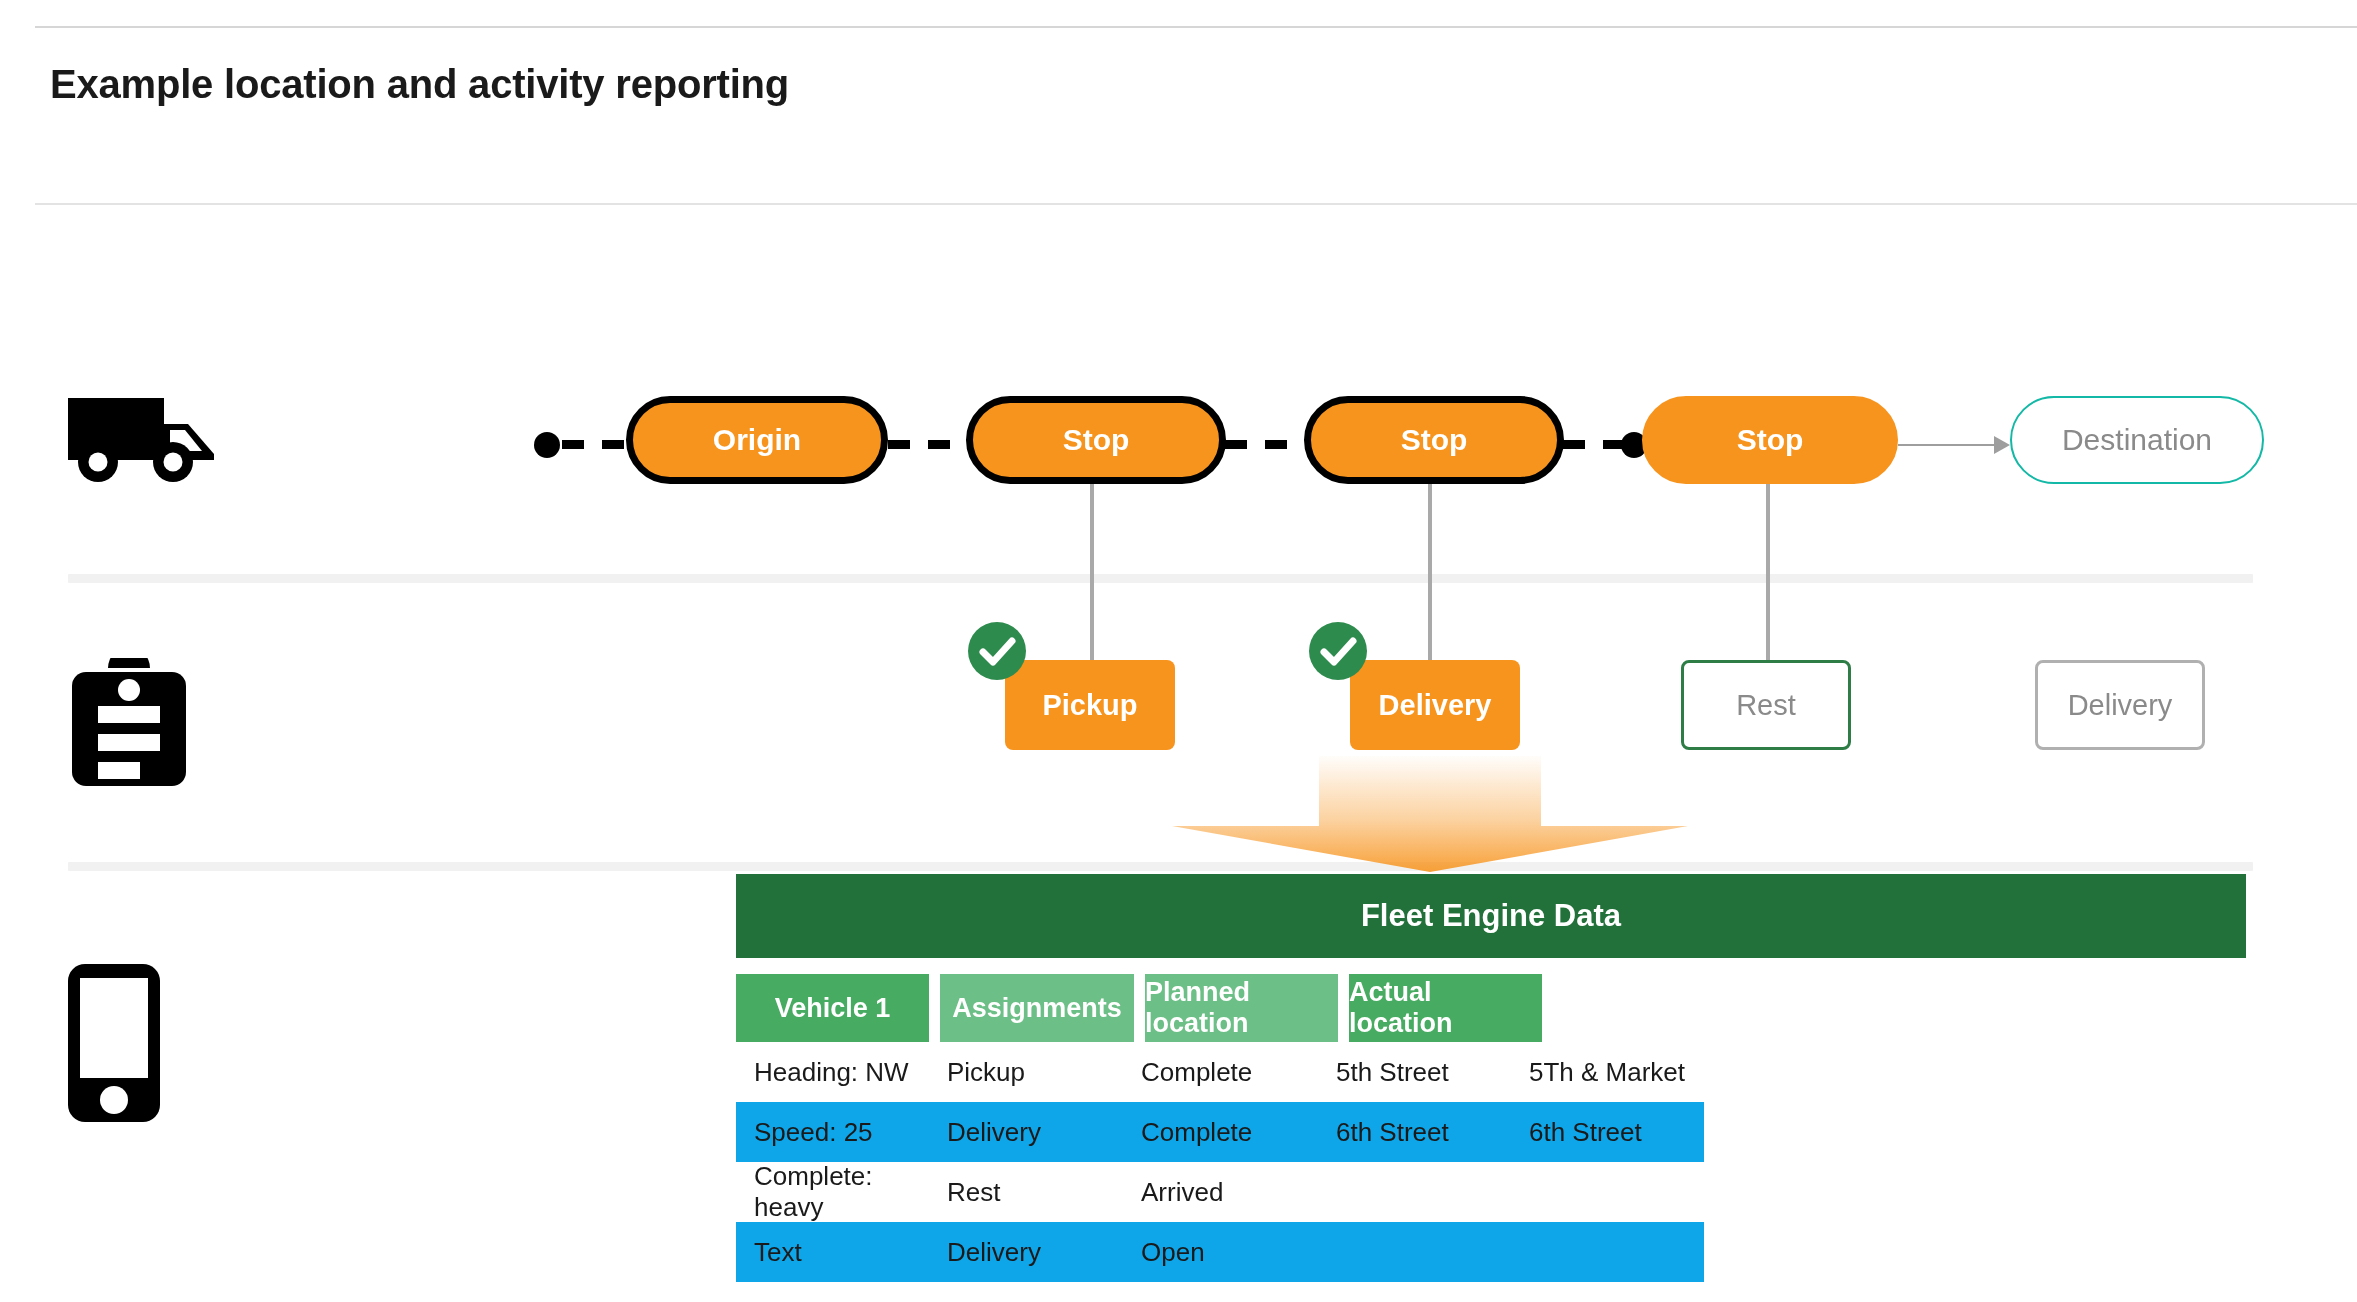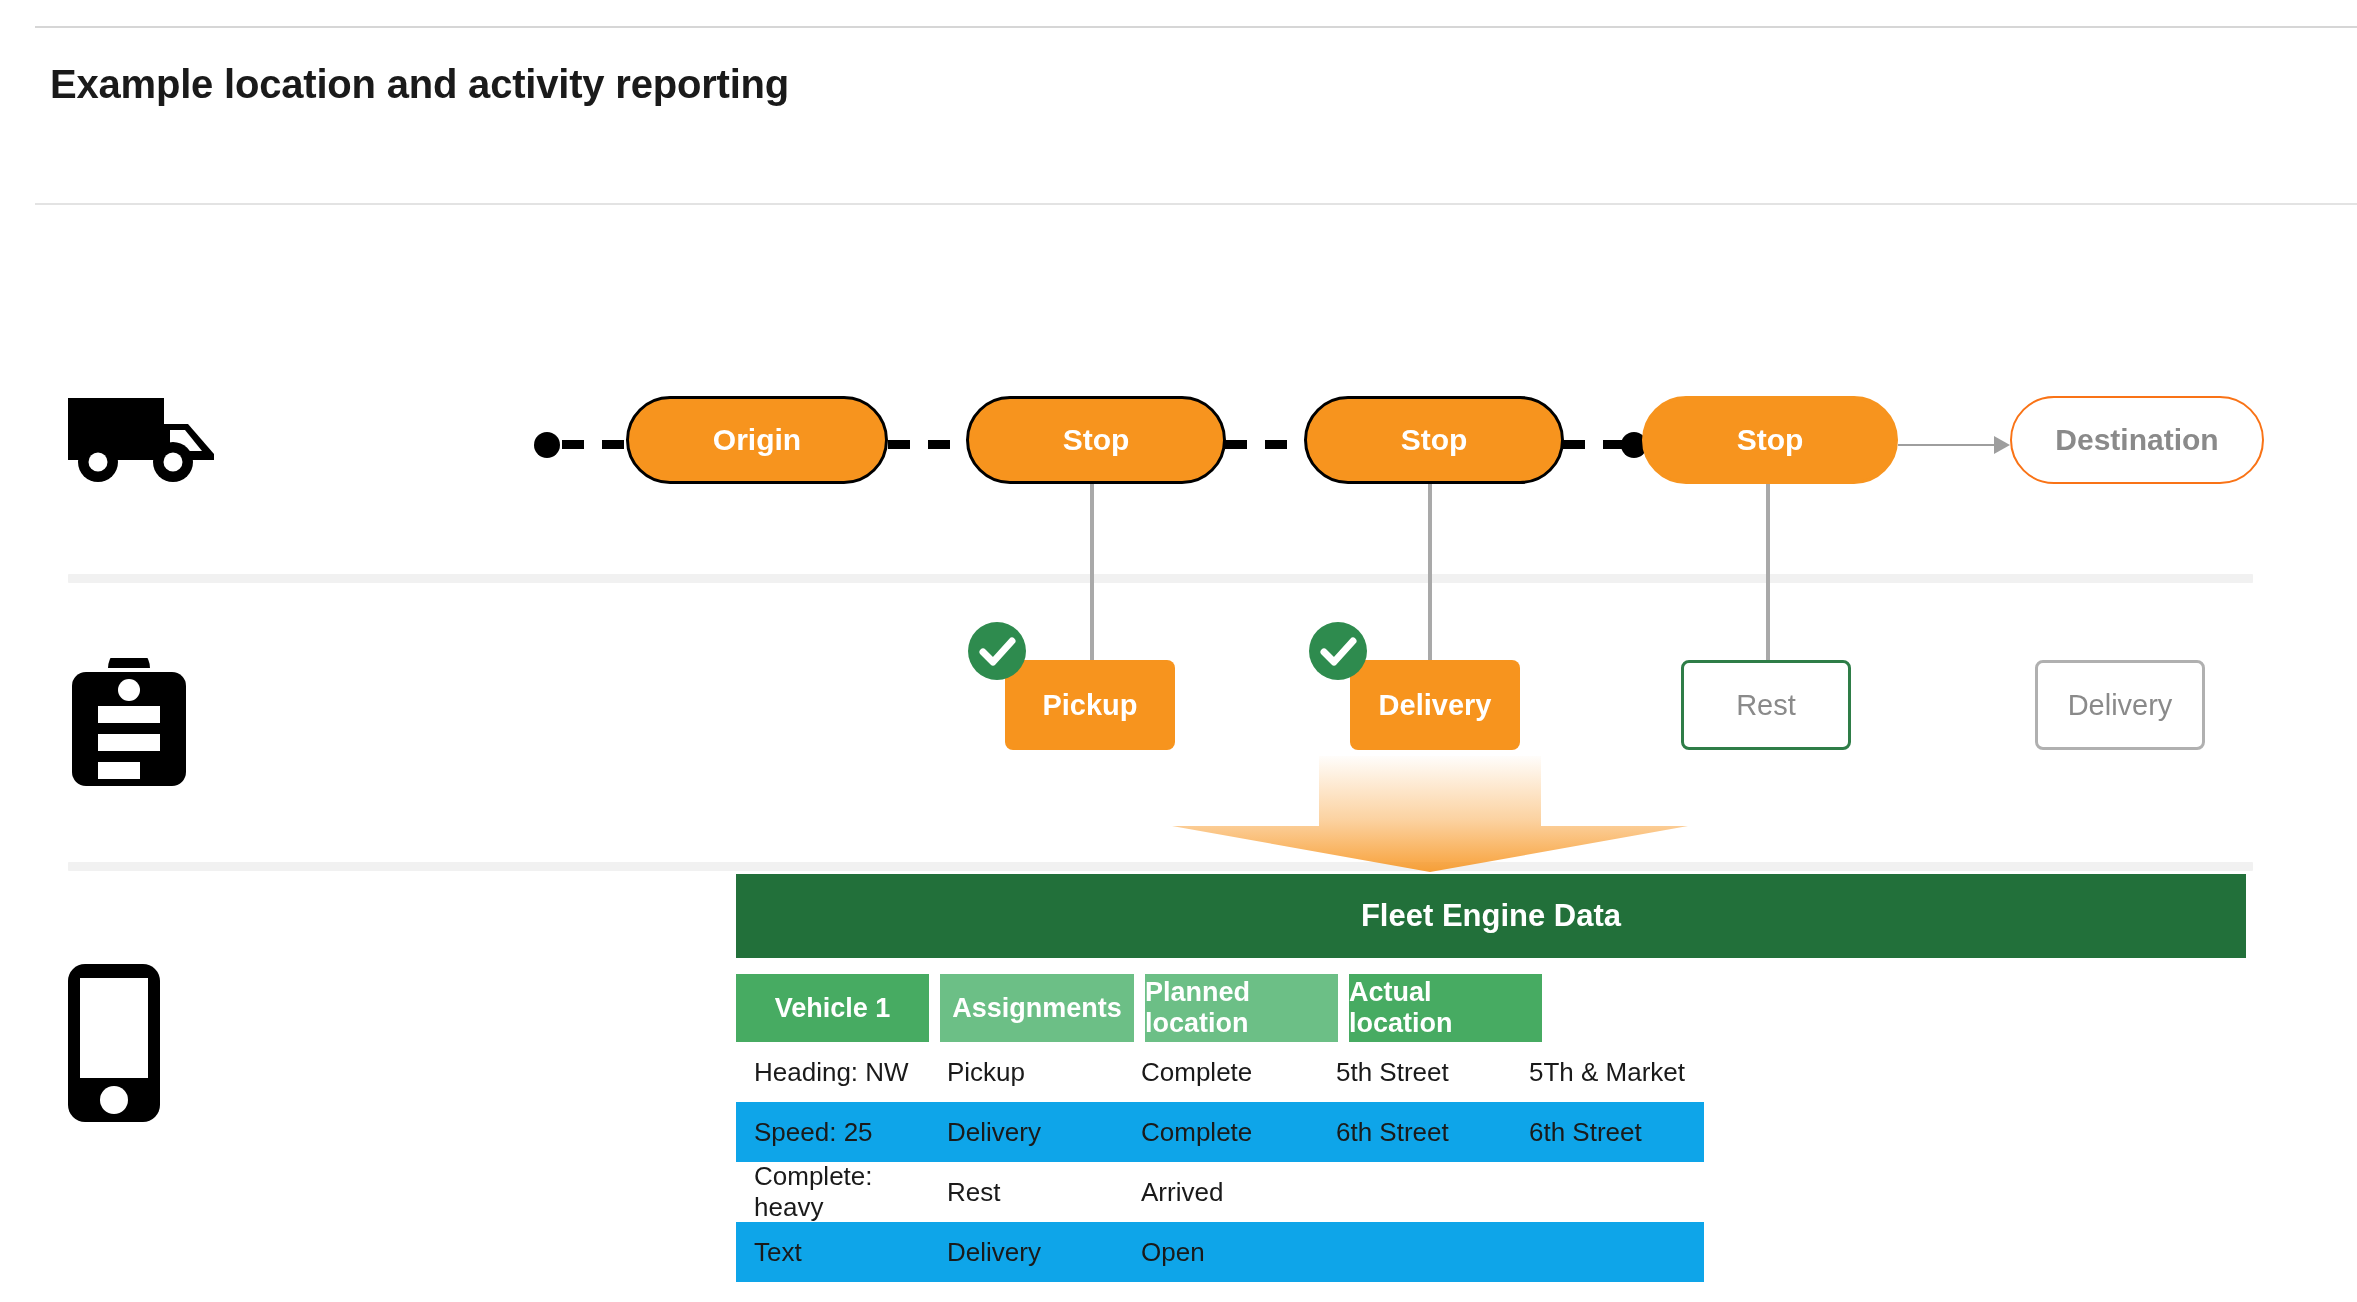--- a/index.html
+++ b/index.html
@@ -75,31 +75,31 @@
     border-radius: 44px;
     display: flex;
     align-items: center;
     justify-content: center;
     font-size: 30px;
     font-weight: 700;
     box-sizing: border-box;
   }
   .pill.active {
     background: #F7941E;
-    border: 3px solid #000000;
+    border: 7px solid #000000;
     color: #ffffff;
   }
   .pill.active.noborder {
     border: 3px solid #F7941E;
   }
   .pill.ghost {
     background: #ffffff;
-    border: 2px solid #f97316;
+    border: 2px solid #14b8a6;
     color: #8a8a8a;
-    font-weight: 700;
+    font-weight: 400;
   }
 
   .route-dot {
     position: absolute;
     width: 26px;
     height: 26px;
     border-radius: 50%;
     background: #000000;
   }
   .dash-seg {

